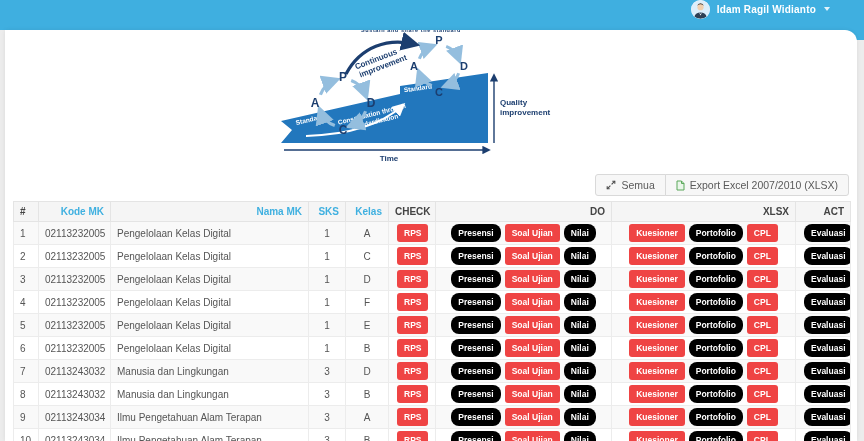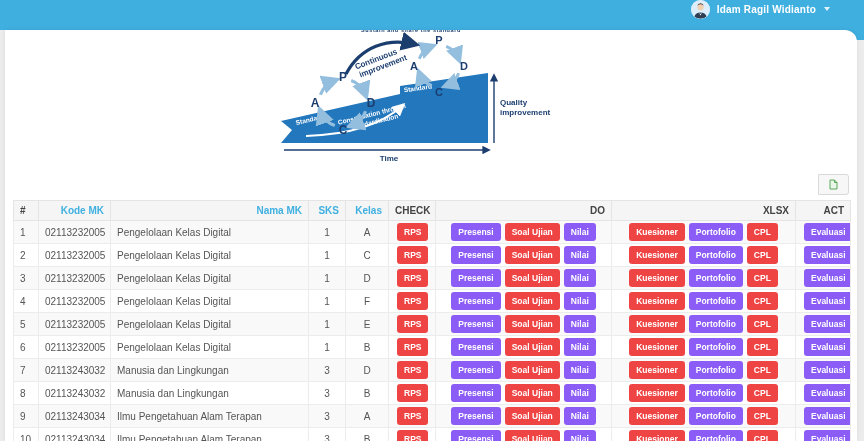--- a/index.html
+++ b/index.html
@@ -69,21 +69,21 @@
     text-align:center; vertical-align:middle; white-space:nowrap; overflow:hidden;
   }
   tbody tr:nth-child(odd){ background:#f9f9f9; }
   th.al, td.al{ text-align:left; }
   .pill{
     border:none; border-radius:3px; color:#fff; font-size:8.5px; font-weight:bold;
     padding:4px 7px; font-family:inherit; cursor:pointer; margin:0 2px;
     white-space:nowrap;
   }
   .pill.blue{ background:#ef4444; }
-  .pill.green{ background:#8b5cf6; }
+  .pill.green{ background:#000000;border-radius:8px; }
 </style>
 </head>
 <body>
 
 <div class="topbar">
   <div class="corner-fill"></div>
 </div>
 <div class="user-menu">
   <span class="avatar">
     <svg width="19" height="19" viewBox="0 0 19 19">
@@ -170,24 +170,36 @@
       </text>
 
       <line x1="8" y1="124" x2="212" y2="124" stroke="#1c3e6f" stroke-width="1.4" marker-end="url(#ah-navy)"></line>
       <text x="113" y="135" text-anchor="middle" font-size="8" font-weight="bold" fill="#1c3e6f">Time</text>
     </svg>
   </div>
 
   <div class="toolbar">
     <div class="btn-group">
       <button class="tool-btn">
+        <svg width="10" height="10" viewBox="0 0 10 10">
+          <g stroke="#4a4a4a" stroke-width="1.1" fill="none">
+            <path d="M6.3 1.2 H8.8 V3.7"></path>
+              <path d="M8.8 1.2 L5.6 4.4"></path>
+            <path d="M3.7 8.8 H1.2 V6.3"></path>
+              <path d="M1.2 8.8 L4.4 5.6"></path>
+          </g>
+        </svg>
+        <span>Semua</span>
+      </button>
+      <button class="tool-btn">
         <svg width="9" height="11" viewBox="0 0 9 11">
           <path d="M1 1 h4.5 L8 3.5 V10 H1 Z" fill="#eaf6ea" stroke="#5aa85a" stroke-width="1"></path>
           <path d="M5.5 1 V3.5 H8" fill="none" stroke="#5aa85a" stroke-width="1"></path>
         </svg>
+        <span>Export Excel 2007/2010 (XLSX)</span>
       </button>
     </div>
   </div>
 
   <table>
     <colgroup>
       <col style="width:25px">
         <col style="width:72px">
         <col style="width:198px">
       <col style="width:37px">

